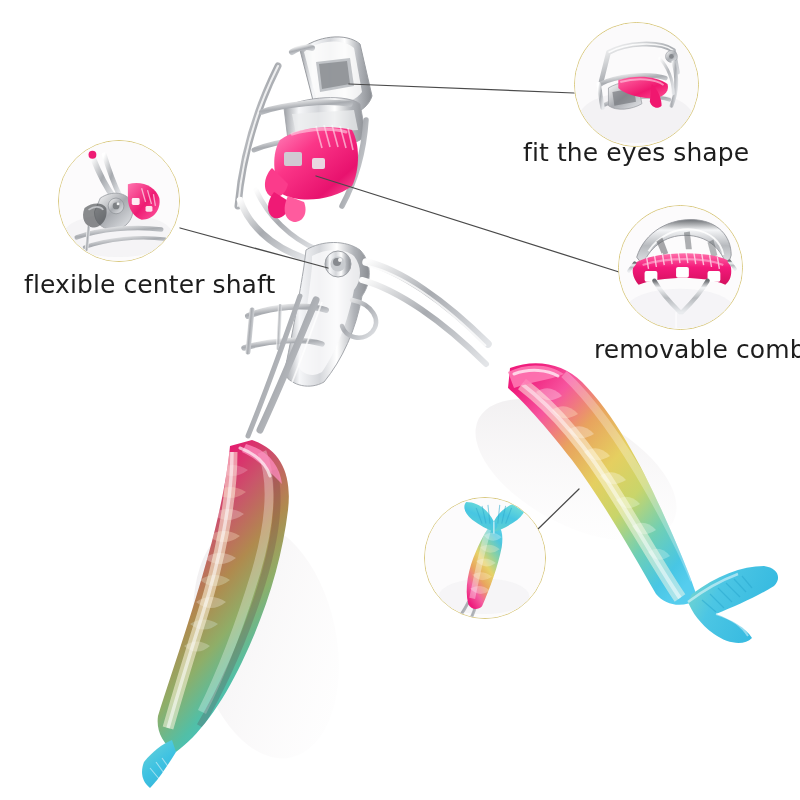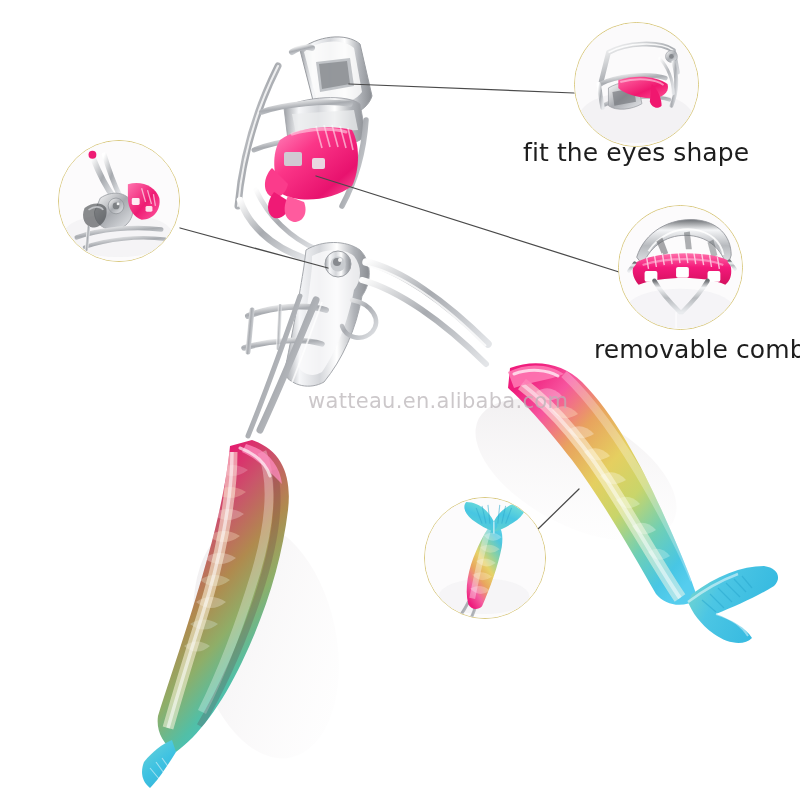--- a/index.html
+++ b/index.html
@@ -490,19 +490,19 @@
         <path d="M76,7 L74,26"></path>
           <path d="M82,8 L78,26"></path>
           <path d="M88,10 L82,26"></path>
       </g>
       <path d="M70,24 L70,36" fill="none" stroke="#ffffff" stroke-width="1.6" opacity=".6"></path>
     </svg>
   </div>
 
   <div class="callout-label" id="lbl-eyes">fit the eyes shape</div>
 
+  <div class="callout-label" id="lbl-shaft">flexible center shaft</div>
 
   <div class="callout-label" id="lbl-comb">removable comb</div>
 
 
-  <div id="watermark">watteau.en.alibaba.com</div>
 
 </div>
 
 </body></html>

